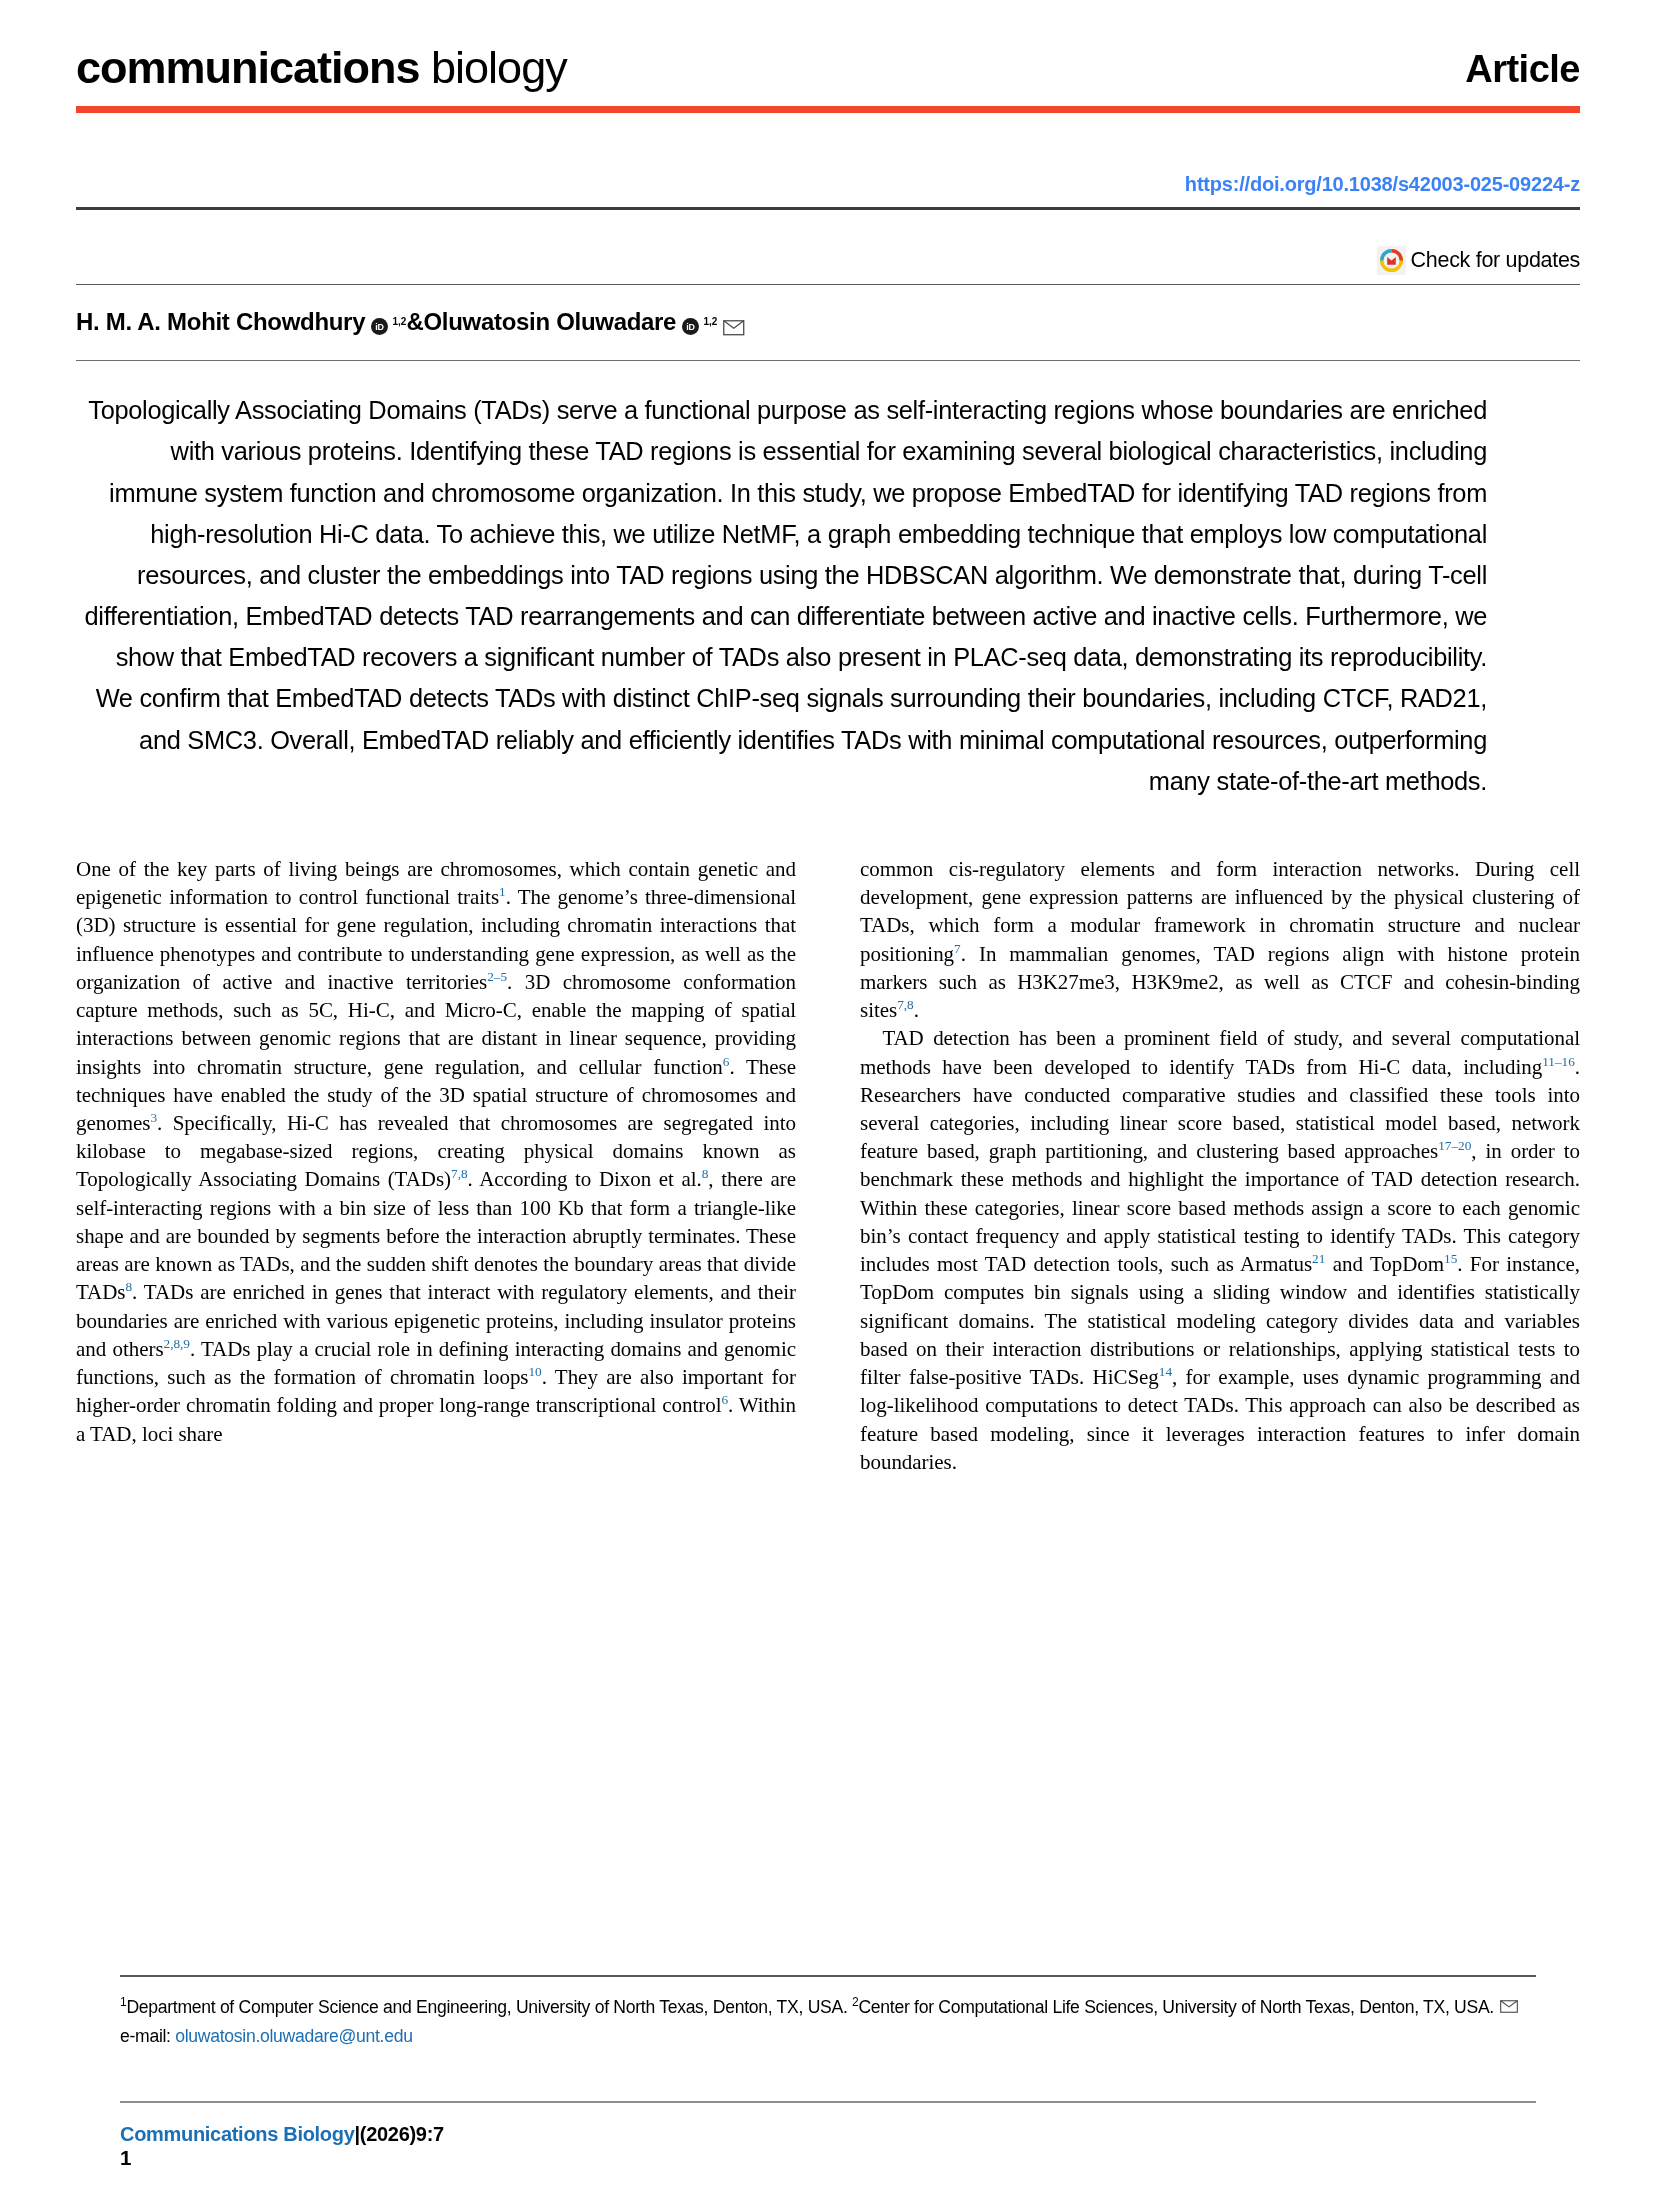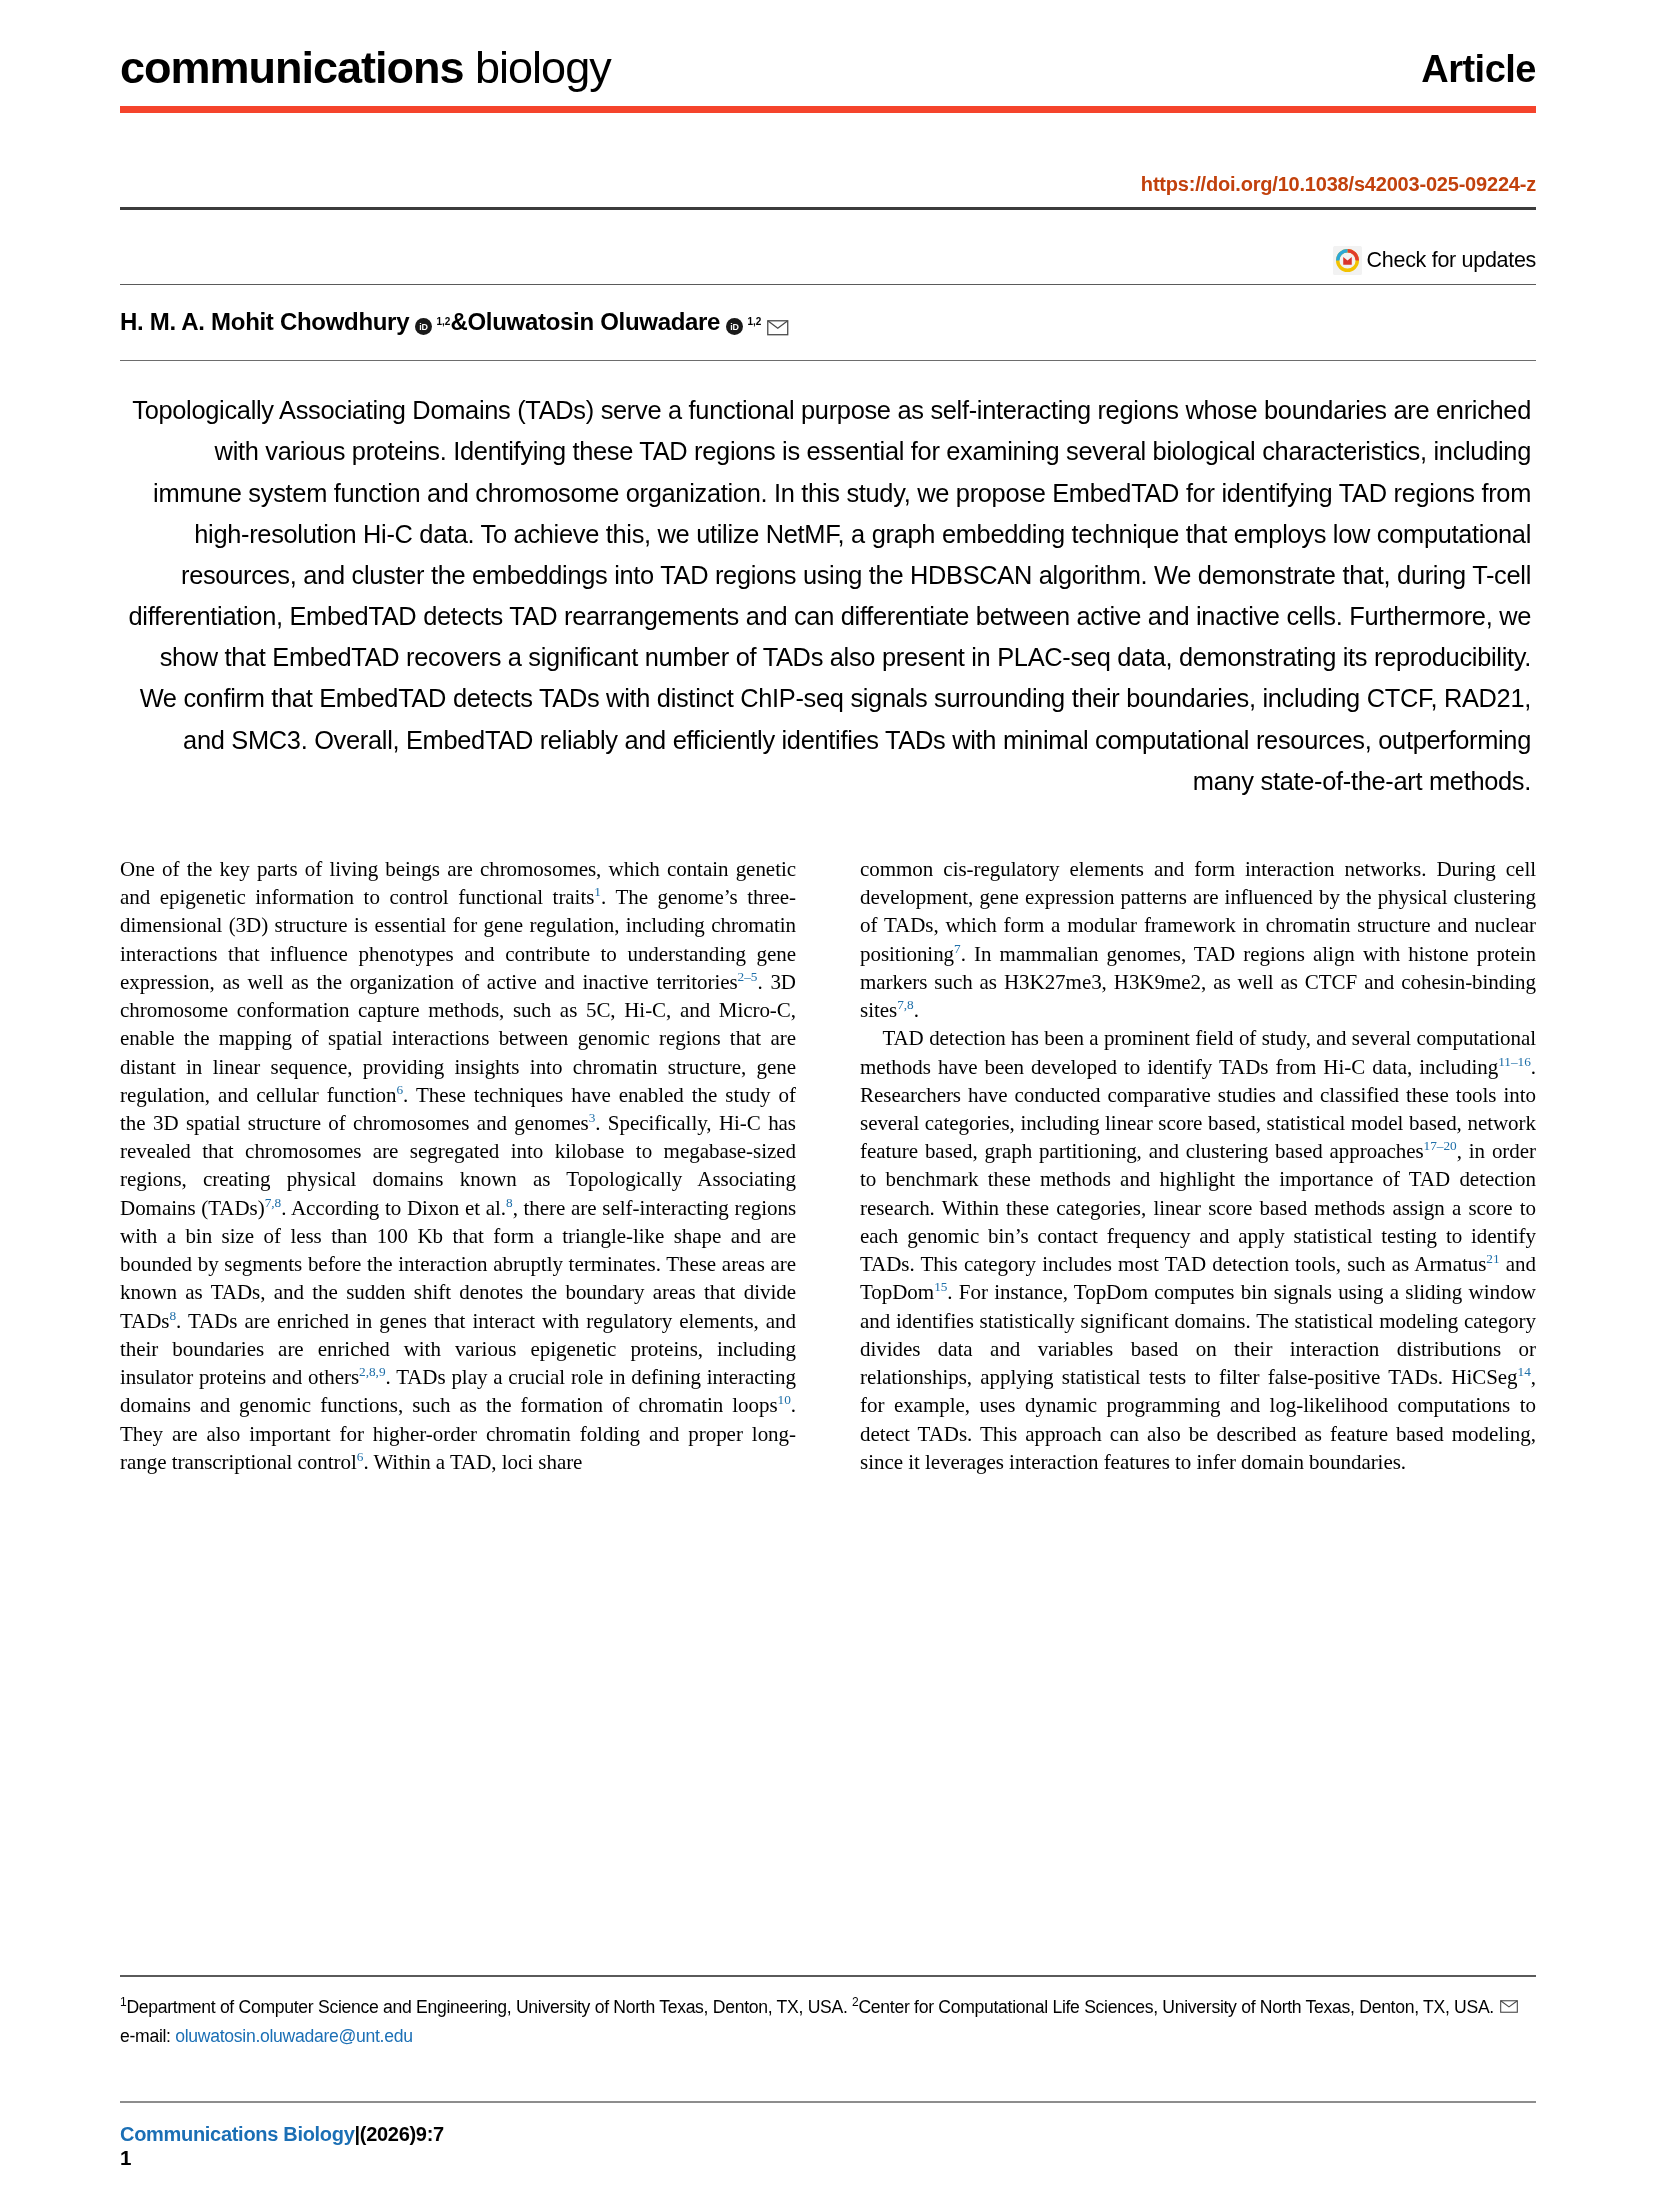--- a/index.html
+++ b/index.html
@@ -12,21 +12,21 @@
     height: 2203px;
     font-family: "Liberation Sans", sans-serif;
     color: #000000;
     -webkit-font-smoothing: antialiased;
   }
   .page {
     position: relative;
     width: 1656px;
     height: 1679px;
     box-sizing: border-box;
-    padding: 0 120px;
+    padding: 0 76px;
     background: #ffffff;
   }
 
   
   .masthead {
     position: relative;
     padding-top: 45px;
     display: flex;
     align-items: flex-end;
     justify-content: space-between;
@@ -65,21 +65,21 @@
     letter-spacing: -0.1px;
   }
   .oa-icon { width: 67px; height: 72px; display: block; }
 
   
   .doi-row {
     margin-top: 60px;
     text-align: right;
     font-size: 20px;
     font-weight: 700;
-    color: #c2410c;
+    color: #3b82f6;
     letter-spacing: -0.2px;
   }
   .rule-thin-dark {
     height: 2.6px;
     background: #3c3c3c;
     margin-top: 11.2px;
   }
   .paper-title {
     margin-top: 29px;
     font-size: 53px;

